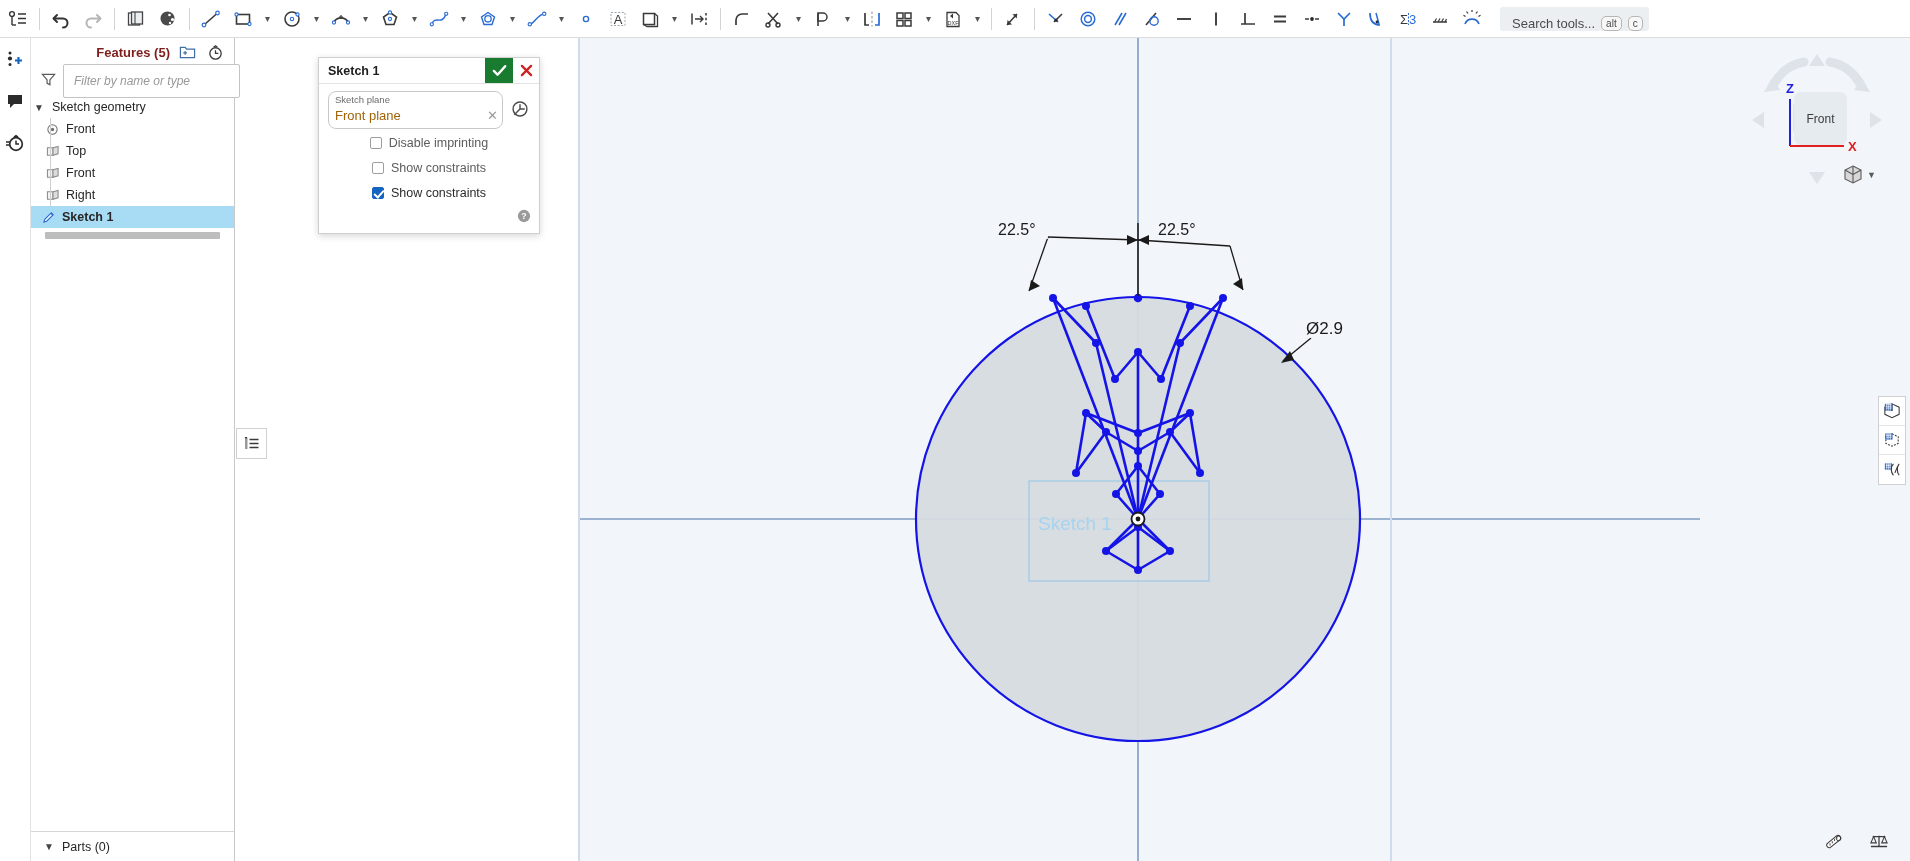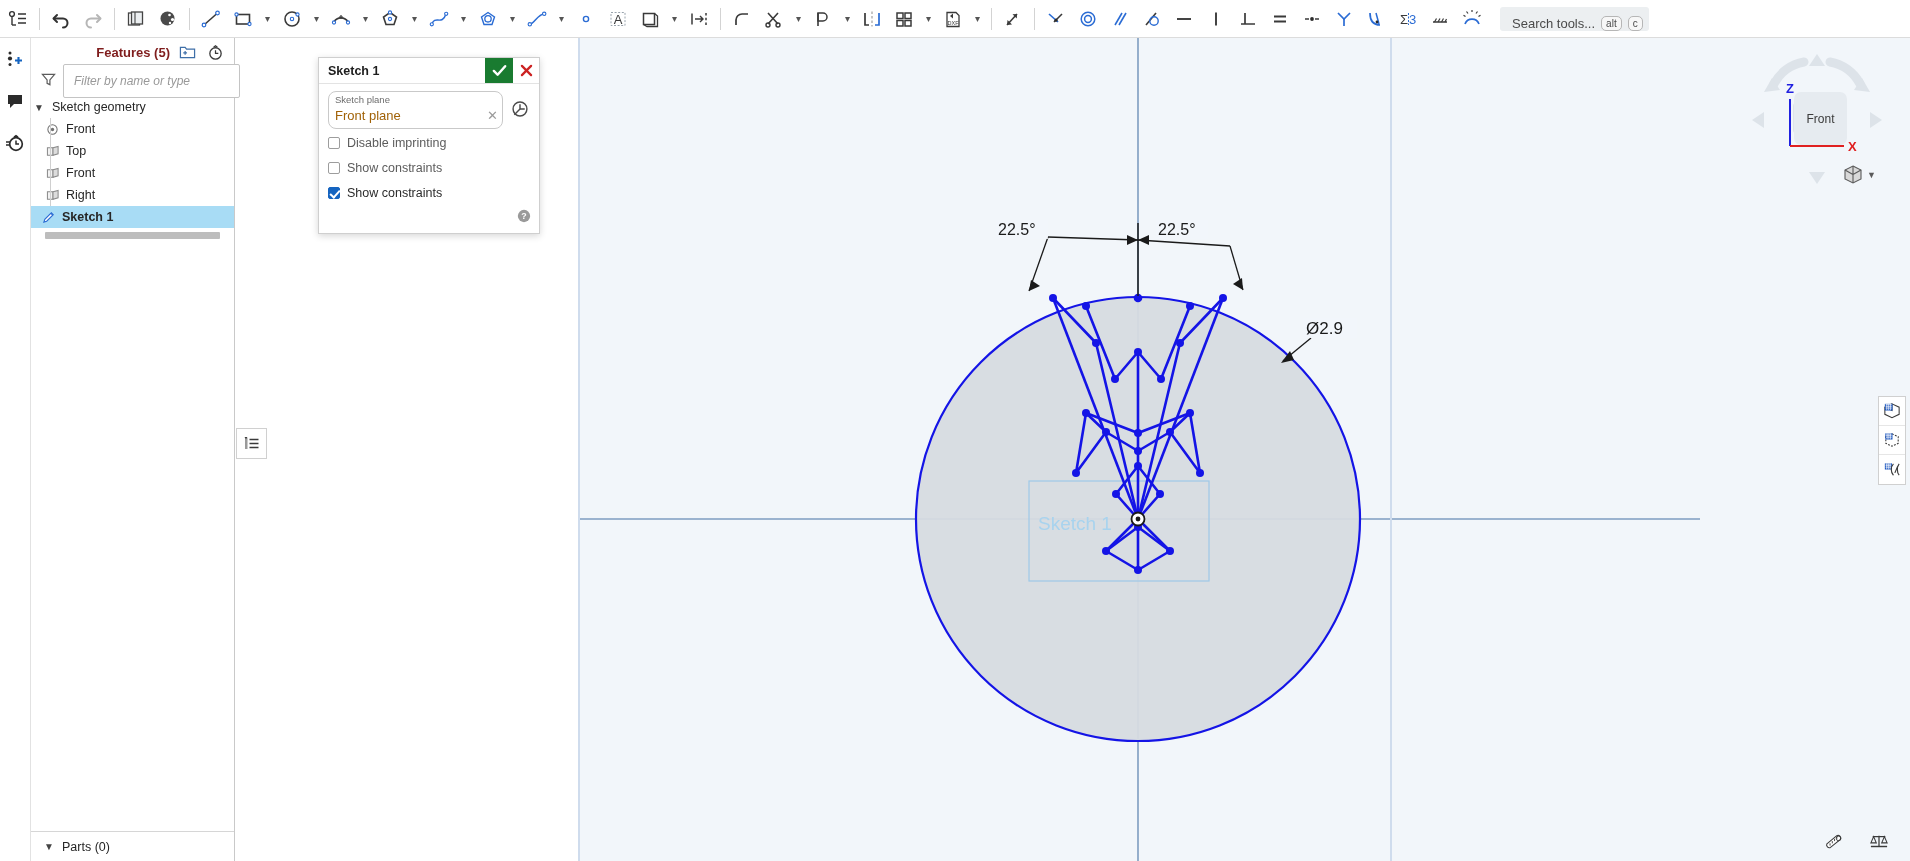--- a/index.html
+++ b/index.html
@@ -109,21 +109,21 @@
   .plane-field {
     flex: 1; border: 1px solid #c9c9c9; border-radius: 8px; height: 38px;
     padding: 2px 4px 0 6px; position: relative; background: #fff; cursor: text;
   }
   .plane-label { font-size: 9.5px; color: #6d6d6d; line-height: 12px; }
   .plane-value { font-size: 13px; color: #a16207; line-height: 19px; }
   .plane-clear {
     position: absolute; right: 4px; bottom: 6px; color: #9a9a9a; font-size: 13px; cursor: pointer; line-height: 13px;
   }
   .hist-btn { width: 21px; height: 21px; margin-top: 7px; display: flex; align-items: center; justify-content: center; cursor: pointer; }
-  .cbrow { display: flex; align-items: center; gap: 7px; height: 22px; margin-top: 3px; cursor: pointer; }
+  .cbrow { display: flex; align-items: center; gap: 7px; height: 22px; margin-top: 3px; cursor: pointer; justify-content: center; }
   .cbox {
     width: 12px; height: 12px; border: 1px solid #9d9d9d; background: #fff;
     border-radius: 2px; flex: 0 0 auto;
   }
   .cbox.on { background: #1564c0; border-color: #1564c0; position: relative; }
   .cbox.on::after {
     content: ''; position: absolute; left: 3px; top: 0px; width: 4px; height: 8px;
     border: solid #fff; border-width: 0 2px 2px 0; transform: rotate(42deg);
   }
   .cblabel { font-size: 12.5px; color: #5c5c5c; }

